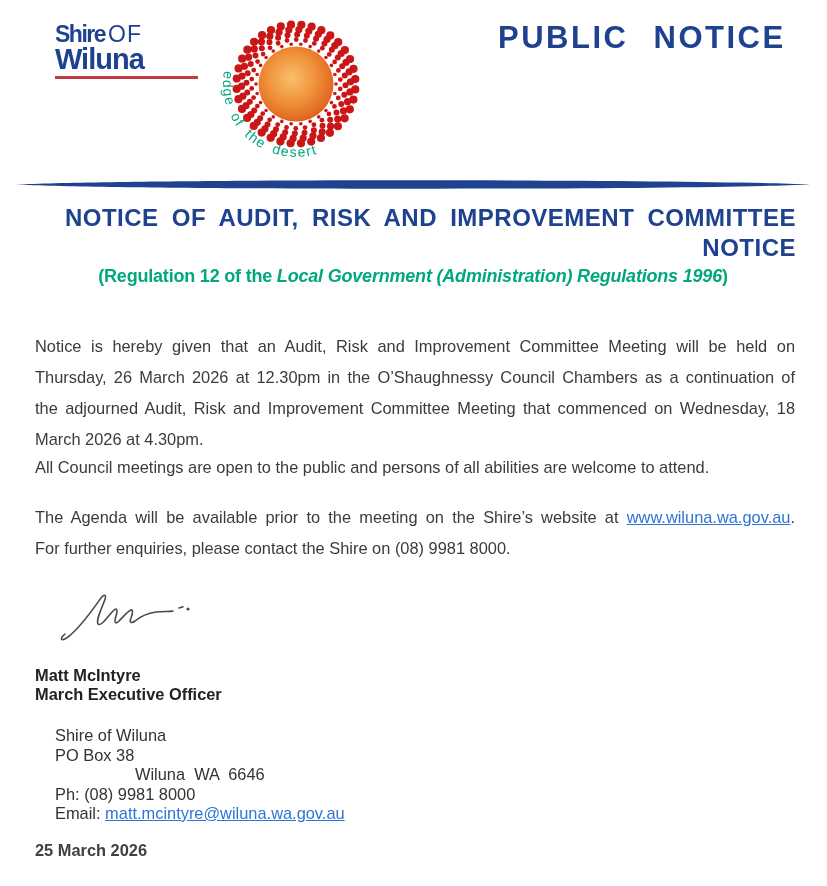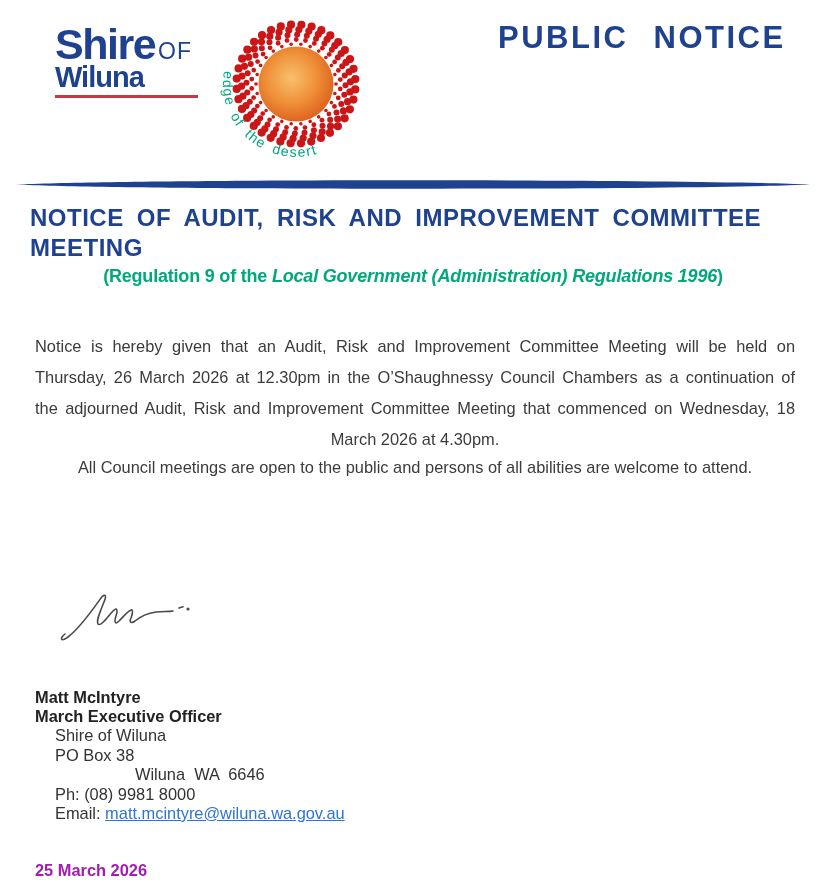--- a/index.html
+++ b/index.html
@@ -6,60 +6,60 @@
   .page{
     position:relative;
     width:827px;height:886px;
     background:#fff;
     font-family:"Liberation Sans","DejaVu Sans",sans-serif;
     color:var(--text,#3b3b3b);
     overflow:hidden;
   }
   
   .logo-block{position:absolute;left:55px;top:24px;line-height:.94;}
-  .logo-line1{font-size:43px;font-weight:700;color:var(--navy,#1E4290);letter-spacing:-1.5px;}
+  .logo-line1{font-size:23px;font-weight:700;color:var(--navy,#1E4290);letter-spacing:-1.5px;}
   .logo-of{font-size:23px;font-weight:400;color:var(--navy,#1E4290);letter-spacing:1px;margin-left:3px;}
   .logo-line2{font-size:29px;font-weight:700;color:var(--navy,#1E4290);letter-spacing:-1px;}
   .logo-underline{width:143px;height:3px;margin-top:3px;background:var(--logo_red,#C23B42);}
   .emblem{position:absolute;left:220px;top:14px;width:162px;height:154px;}
   .emblem svg{overflow:visible;}
   .tagline-text{font-size:14px;letter-spacing:1.4px;word-spacing:4px;fill:var(--green,#00A87C);}
   .public-notice{
     position:absolute;left:498px;top:20px;
     font-size:31px;font-weight:700;color:var(--navy,#1E4290);
     letter-spacing:2.5px;word-spacing:14px;white-space:nowrap;text-align:right;
   }
   
   .divider{position:absolute;left:14px;top:177px;width:798px;height:13px;}
   
   .heading{
-    position:absolute;left:30px;top:203px;width:766px;text-align:left;
+    position:absolute;left:30px;top:203px;width:766px;text-align:right;
     font-size:24px;font-weight:700;color:var(--navy,#1E4290);
     letter-spacing:.5px;word-spacing:6px;line-height:30px;
   }
   .subheading{
     position:absolute;left:30px;top:266px;width:766px;text-align:center;
     font-size:18px;font-weight:700;color:var(--green,#00A87C);
     letter-spacing:-.2px;
   }
   .subheading .it{font-style:italic;margin-top:36px;}
   
   .bodytext{position:absolute;left:35px;width:760px;font-size:16.4px;line-height:31px;}
   .p1{top:331px;}
   .p2{top:452px;}
   .p3{top:502px;}
   .just{text-align:justify;text-align-last:justify;}
-  .left{text-align:center;}
+  .left{text-align:left;}
   a.doc-link{color:var(--link_blue,#2E74D6);text-decoration:underline;cursor:pointer;}
   
   .signature{position:absolute;left:55px;top:586px;width:145px;height:62px;}
-  .signatory{position:absolute;left:35px;top:688px;font-size:16.4px;font-weight:700;line-height:19px;color:#222;}
+  .signatory{position:absolute;left:35px;top:666px;font-size:16.4px;font-weight:700;line-height:19px;color:#222;}
   .contact{position:absolute;left:35px;top:726px;font-size:16.4px;line-height:19.5px;color:#333;margin-left:20px;}
   .contact .locality{white-space:pre-wrap;text-align:center;}
-  .date{position:absolute;left:35px;top:841px;font-size:16.4px;font-weight:700;color:#a21caf;margin-top:20px;}
+  .date{position:absolute;left:35px;top:841px;font-size:16.4px;font-weight:700;color:#404040;}
 </style>
 </head>
 <body>
 
 <div class="page">
 
   <div class="logo-block">
     <div><span class="logo-line1">Shire</span><span class="logo-of">OF</span></div>
     <div class="logo-line2">Wiluna</div>
     <div class="logo-underline"></div>
@@ -245,39 +245,46 @@
   <div class="public-notice">PUBLIC NOTICE</div>
 
   <div class="divider">
     <svg width="798" height="13" viewBox="0 0 798 13">
       <path d="M 2 6.5 C 120 .8 678 .8 796 6.5 C 678 12.2 120 12.2 2 6.5 Z" fill="#1E4290"></path>
     </svg>
   </div>
 
   <div class="heading">
     <div>NOTICE OF AUDIT, RISK AND IMPROVEMENT COMMITTEE</div>
-    <div>MEETING</div>
+    <div>NOTICE</div>
   </div>
 
   <div class="subheading">
-    <span>(Regulation 9 of the</span>
+    <span>(Regulation 12 of the</span>
     <span class="it">Local Government (Administration) Regulations 1996</span><span>)</span>
   </div>
 
   <div class="bodytext p1">
     <div class="just">Notice is hereby given that an Audit, Risk and Improvement Committee Meeting will be held on</div>
     <div class="just">Thursday, 26 March 2026 at 12.30pm in the O’Shaughnessy Council Chambers as a continuation of</div>
     <div class="just">the adjourned Audit, Risk and Improvement Committee Meeting that commenced on Wednesday, 18</div>
     <div class="left">March 2026 at 4.30pm.</div>
   </div>
 
   <div class="bodytext p2">
     <div class="left">All Council meetings are open to the public and persons of all abilities are welcome to attend.</div>
   </div>
 
+  <div class="bodytext p3">
+    <div class="just">
+      <span>The Agenda will be available prior to the meeting on the Shire’s website at</span>
+      <a class="doc-link">www.wiluna.wa.gov.au</a><span>.</span>
+    </div>
+    <div class="left">For further enquiries, please contact the Shire on (08) 9981 8000.</div>
+  </div>
 
   <div class="signature">
     <svg width="145" height="62" viewBox="0 0 145 62">
       <path d="M 10 48 C 4 53 6 56 13 51 C 26 41 38 23 46 12 C 50 7 52 9 49 16 C 45 26 41 35 43 38 C 46 41 53 30 58 25 C 62 21 63 24 61 30 C 59 36 60 39 64 35 C 69 30 73 25 76 24 C 78 23 78 27 76 32 C 74 36 76 38 80 35 C 86 30 94 27 101 26 C 108 25 114 26 118 25" fill="none" stroke="#4a4a4a" stroke-width="1.6" stroke-linecap="round" stroke-linejoin="round"></path>
       <path d="M 124 22 l 4 -1.2" fill="none" stroke="#4a4a4a" stroke-width="1.6" stroke-linecap="round"></path>
       <circle cx="133" cy="23" r="1.6" fill="#4a4a4a"></circle>
     </svg>
   </div>
 
   <div class="signatory">

